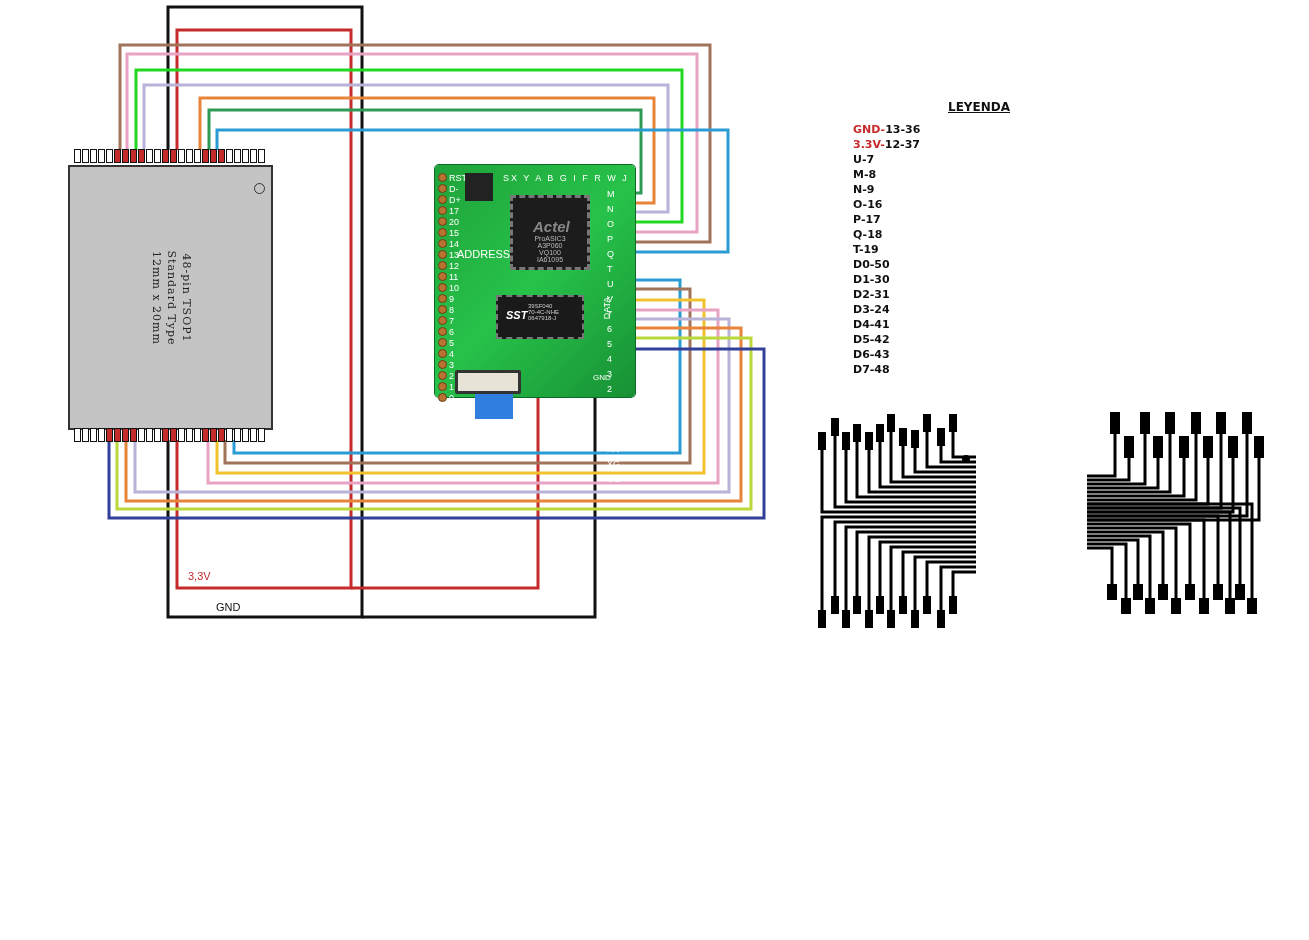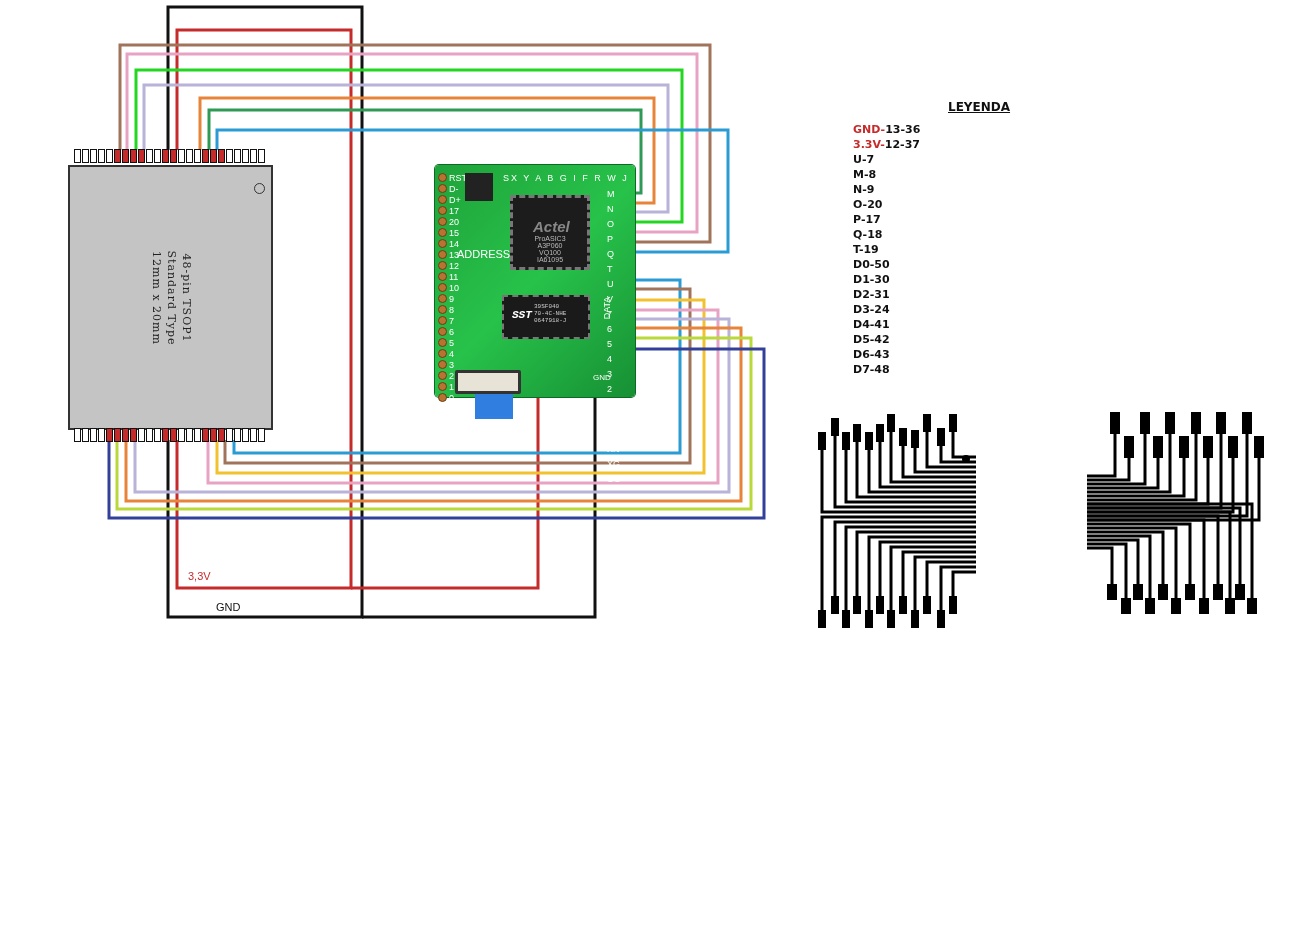--- a/index.html
+++ b/index.html
@@ -12,21 +12,21 @@
   .pin { width: 7px; height: 14px; border: 1.5px solid #111; box-sizing: border-box; background: #fff; }
   .pin.used { background: #c62b2b; }
   .board { position: absolute; left: 435px; top: 165px; width: 200px; height: 232px; background: linear-gradient(135deg,#1fa33a,#27c24a 50%,#179034); border-radius: 4px; box-shadow: 0 0 0 1px #0d6a25; }
   .board-pads-left { position: absolute; left: 3px; top: 8px; display: flex; flex-direction: column; gap: 2px; }
   .pad { width: 9px; height: 9px; border-radius: 50%; background: #b87333; border: 1px solid #6b3e12; box-sizing: border-box; }
   .board-labels-left { position: absolute; left: 14px; top: 8px; display: flex; flex-direction: column; color: #fff; font-size: 9px; line-height: 11px; }
   .board-labels-top { position: absolute; left: 68px; top: 8px; color: #fff; font-size: 9px; letter-spacing: 2px; }
   .board-labels-right { position: absolute; right: 14px; top: 22px; display: flex; flex-direction: column; color: #fff; font-size: 9px; line-height: 15px; }
   .fpga { position: absolute; left: 75px; top: 30px; width: 80px; height: 75px; background: #1c1c1c; border: 3px dashed #777; box-sizing: border-box; color: #bbb; font-size: 7px; padding: 20px; text-align: center; }
   .fpga .brand { font-size: 15px; font-style: italic; color: #888; font-weight: bold; }
-  .flash { position: absolute; left: 67px; top: 130px; width: 88px; height: 44px; background: #1a1a1a; border: 2px dashed #777; box-sizing: border-box; color: #ccc; font-size: 6px; padding: 6px 4px 20px 30px; font-family: Liberation Mono, monospace; }
+  .flash { position: absolute; left: 61px; top: 130px; width: 88px; height: 44px; background: #1a1a1a; border: 2px dashed #777; box-sizing: border-box; color: #ccc; font-size: 6px; padding: 6px 4px 20px 30px; }
   .flash .sst { position: absolute; left: 8px; top: 12px; font-size: 11px; font-weight: bold; color: #fff; font-style: italic; }
   .usbchip { position: absolute; left: 30px; top: 8px; width: 28px; height: 28px; background: #222; }
   .address-label { position: absolute; left: 22px; top: 83px; color: #fff; font-size: 11px; }
   .data-label { position: absolute; right: 16px; top: 138px; color: #fff; font-size: 9px; transform: rotate(-90deg); }
   .connector { position: absolute; left: 20px; top: 205px; width: 66px; height: 24px; background: #e7e3d6; border: 3px solid #333; box-sizing: border-box; border-radius: 2px; }
   .conn-blue { position: absolute; left: 40px; top: 229px; width: 38px; height: 25px; background: #2f7ee0; }
   .gnd-label { position: absolute; left: 158px; top: 208px; color: #fff; font-size: 8px; }
   .legend { position: absolute; left: 853px; top: 100px; font-family: "DejaVu Sans", sans-serif; font-size: 11px; font-weight: bold; color: #111; }
   .legend-title { position: absolute; left: 95px; top: 0; text-decoration: underline; font-size: 12px; text-align: right; }
   .legend-list { position: absolute; left: 0; top: 22px; line-height: 15px; white-space: nowrap; }
@@ -236,21 +236,21 @@
 <div class="txt-gnd">GND</div>
 
 <div class="legend">
   <div class="legend-title">LEYENDA</div>
   <div class="legend-list" id="legend-list">
       <div><span class="legend-red">GND</span><span><span class="legend-red">-</span>13-36</span></div>
       <div><span class="legend-red">3.3V</span><span><span class="legend-red">-</span>12-37</span></div>
       <div><span>U</span><span>-7</span></div>
       <div><span>M</span><span>-8</span></div>
       <div><span>N</span><span>-9</span></div>
-      <div><span>O</span><span>-20</span></div>
+      <div><span>O</span><span>-16</span></div>
       <div><span>P</span><span>-17</span></div>
       <div><span>Q</span><span>-18</span></div>
       <div><span>T</span><span>-19</span></div>
       <div><span>D0</span><span>-50</span></div>
       <div><span>D1</span><span>-30</span></div>
       <div><span>D2</span><span>-31</span></div>
       <div><span>D3</span><span>-24</span></div>
       <div><span>D4</span><span>-41</span></div>
       <div><span>D5</span><span>-42</span></div>
       <div><span>D6</span><span>-43</span></div>

